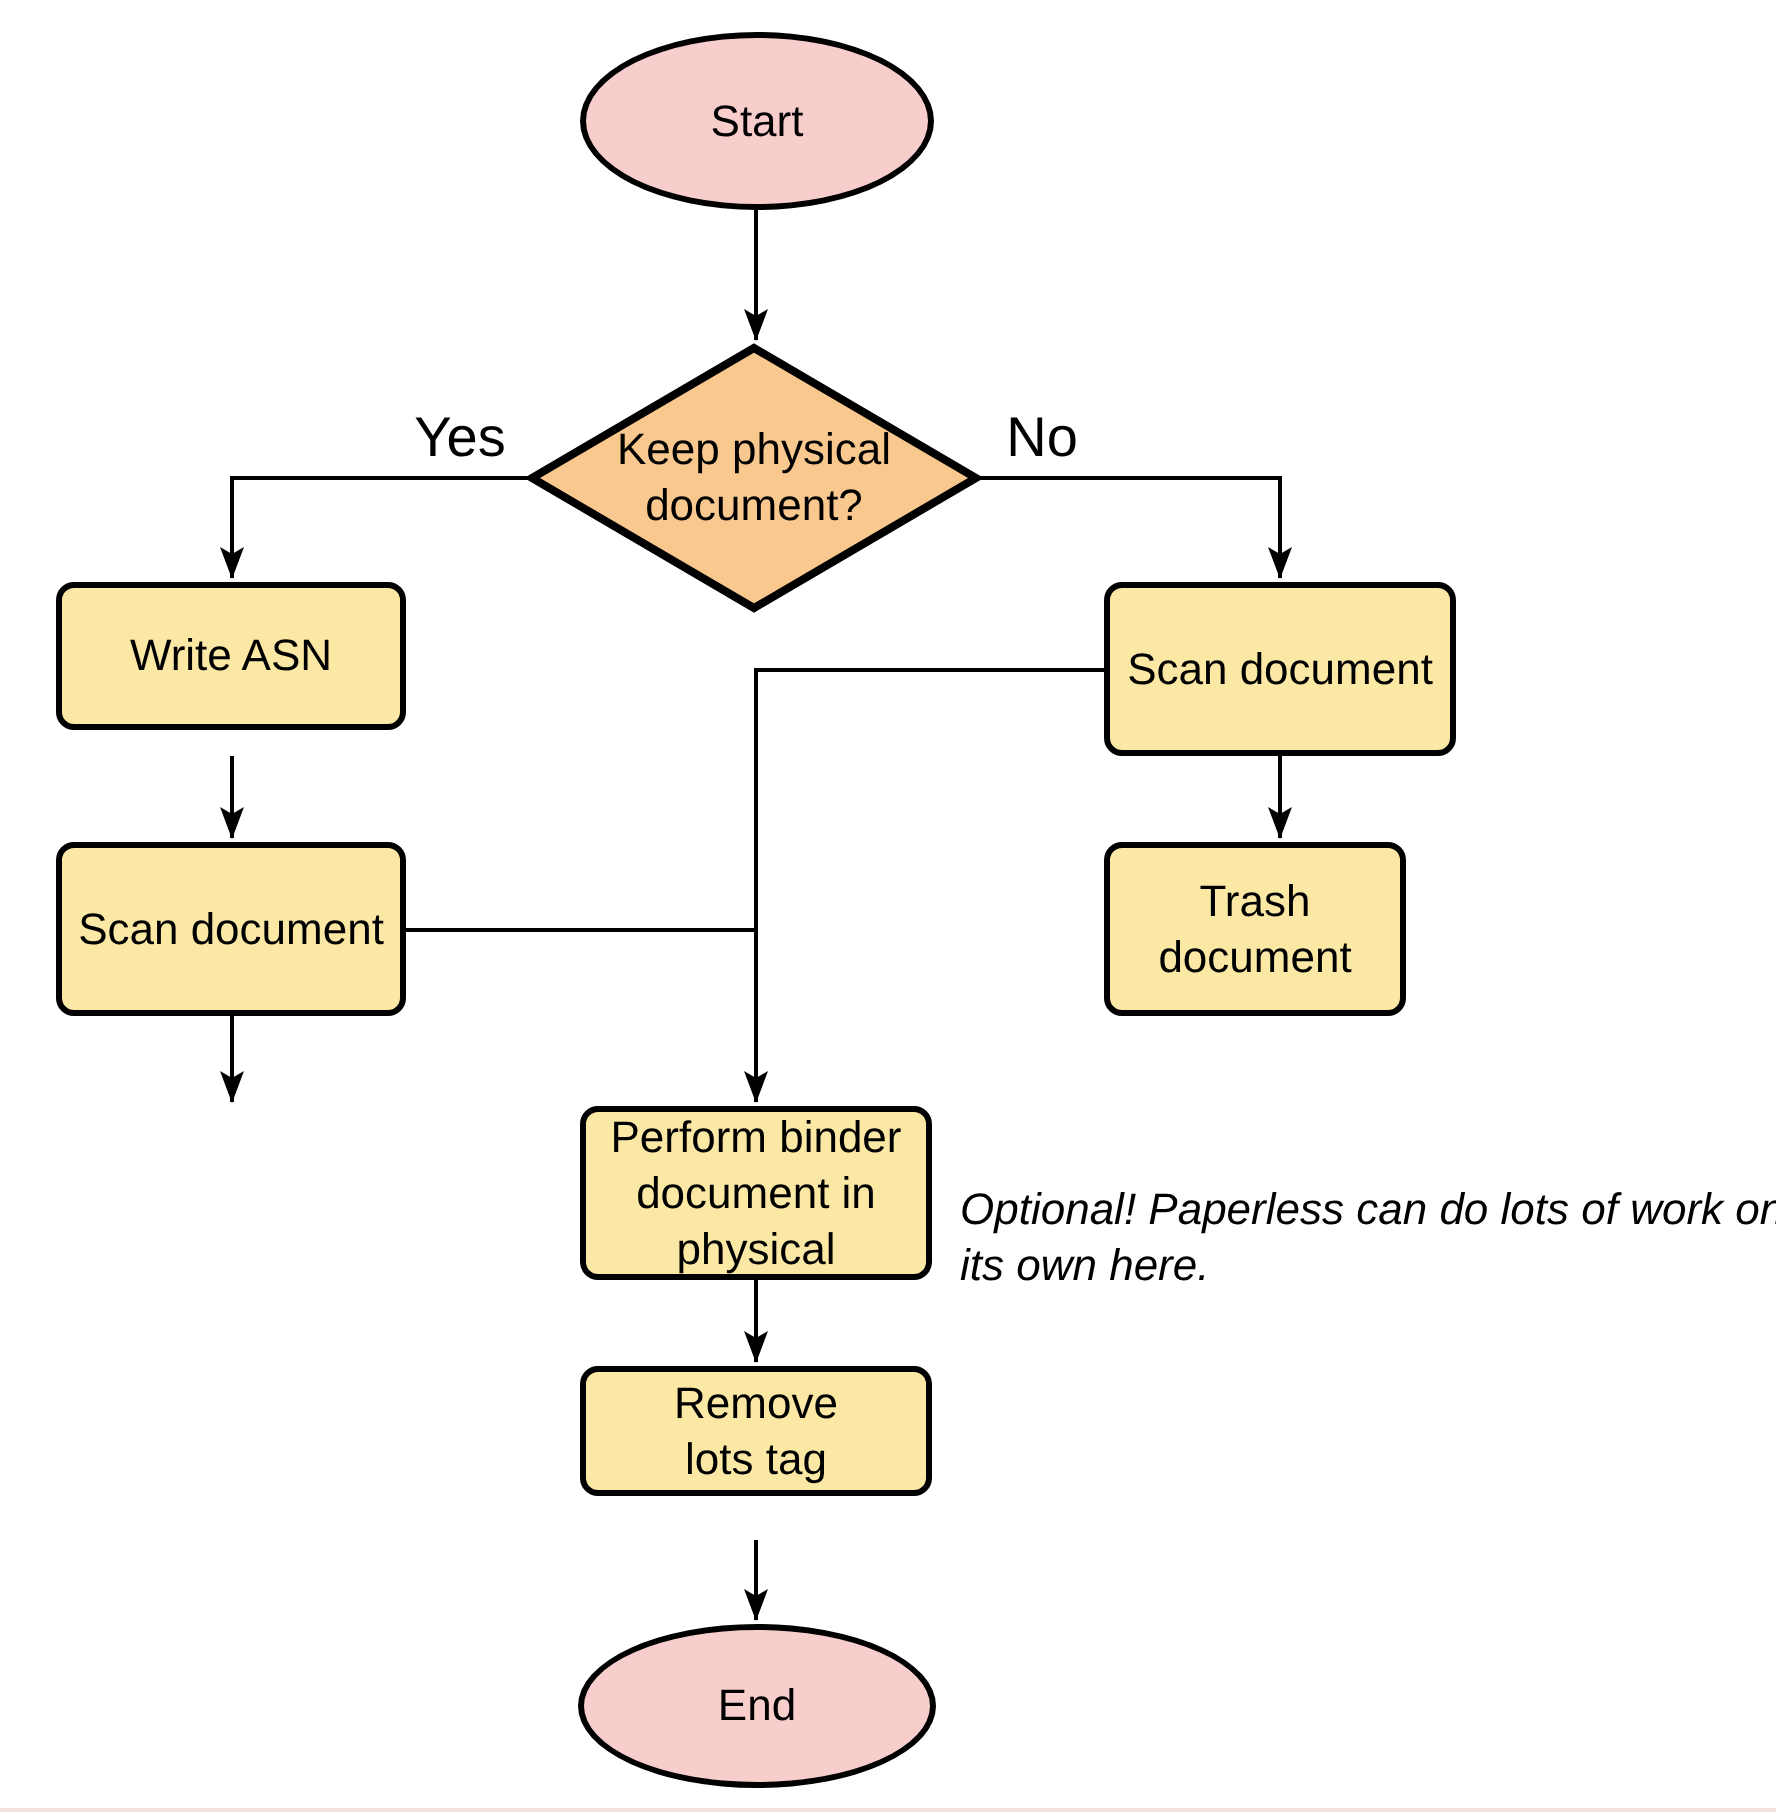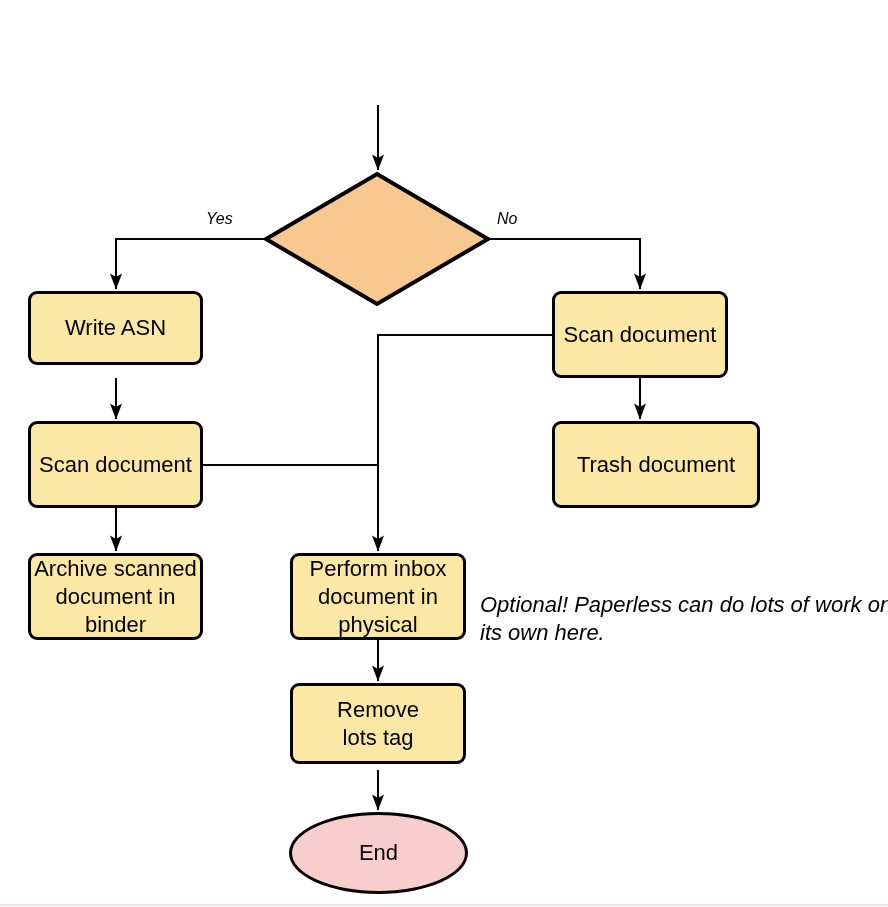--- a/index.html
+++ b/index.html
@@ -15,21 +15,21 @@
   .canvas{position:relative;width:888px;height:907px;background:var(--background);overflow:hidden;}
   .edge-layer{position:absolute;left:0;top:0;}
   .edge{stroke:var(--stroke);stroke-width:2;fill:none;}
   .arrowhead{fill:var(--stroke);stroke:none;}
   .diamond-shape{fill:var(--decision);stroke:var(--stroke);stroke-width:4;stroke-linejoin:miter;}
   .node{position:absolute;box-sizing:border-box;display:flex;flex-direction:column;align-items:center;
         justify-content:center;text-align:center;font-size:22px;line-height:28px;color:var(--text);}
   .rect{background:var(--process);border:3px solid var(--stroke);border-radius:9px;}
   .ellipse{background:var(--terminal);border:3.5px solid var(--stroke);border-radius:50%;}
   .diamond-label{background:transparent;}
-  .edge-label{position:absolute;font-size:16px;line-height:22px;color:var(--text);width:48px;font-style:italic;}
+  .edge-label{position:absolute;font-size:28px;line-height:22px;color:var(--text);text-align:center;width:48px;}
   .note{position:absolute;font-size:22px;line-height:27.5px;font-style:italic;color:var(--text);text-align:left;}
   .bottom-rule{position:absolute;left:0;right:0;top:904px;height:2px;background:#f3e2e1;}
   .line{display:block;}
 </style>
 </head>
 <body>
 
 <div class="canvas">
 
   <svg class="edge-layer" width="888" height="907" viewBox="0 0 888 907">
@@ -46,54 +46,56 @@
     <polyline class="edge" points="116,508 116,551" marker-end="url(#arrow)"></polyline>
     <polyline class="edge" points="640,378 640,419" marker-end="url(#arrow)"></polyline>
     <polyline class="edge" points="552,335 378,335 378,551" marker-end="url(#arrow)"></polyline>
     <polyline class="edge" points="202,465 379,465"></polyline>
     <polyline class="edge" points="378,640 378,681" marker-end="url(#arrow)"></polyline>
     <polyline class="edge" points="378,770 378,810" marker-end="url(#arrow)"></polyline>
 
     <polygon class="diamond-shape" points="377,174 488,239 377,304 266,239"></polygon>
   </svg>
 
+  <div class="node ellipse" style="left:290px;top:16px;width:177px;height:89px">
+    <span class="line">Start</span>
+  </div>
 
+  <div class="node diamond-label" style="left:297px;top:211px;width:160px;height:56px">
+    <span class="line">Keep physical</span>
+    <span class="line">document?</span>
+  </div>
 
   <div class="edge-label" style="left:206px;top:208px">Yes</div>
   <div class="edge-label" style="left:497px;top:208px">No</div>
 
   <div class="node rect" style="left:28px;top:291px;width:175px;height:74px">
     <span class="line">Write ASN</span>
   </div>
 
   <div class="node rect" style="left:28px;top:421px;width:175px;height:87px">
     <span class="line">Scan document</span>
   </div>
 
-  <div class="node rect" style="left:28px;top:553px;width:175px;height:87px">
-    <span class="line">Archive scanned</span>
-    <span class="line">document in</span>
-    <span class="line">binder</span>
-  </div>
 
   <div class="node rect" style="left:552px;top:291px;width:176px;height:87px">
     <span class="line">Scan document</span>
   </div>
 
-  <div class="node rect" style="left:552px;top:421px;width:208px;height:87px">
+  <div class="node rect" style="left:552px;top:421px;width:151px;height:87px">
     <span class="line">Trash document</span>
   </div>
 
   <div class="node rect" style="left:290px;top:553px;width:176px;height:87px">
-    <span class="line">Perform inbox</span>
+    <span class="line">Perform binder</span>
     <span class="line">document in</span>
     <span class="line">physical</span>
   </div>
 
-  <div class="node rect" style="left:290px;top:683px;width:176px;height:81px">
+  <div class="node rect" style="left:290px;top:683px;width:176px;height:65px">
     <span class="line">Remove</span>
     <span class="line">lots tag</span>
   </div>
 
   <div class="node ellipse" style="left:289px;top:812px;width:179px;height:82px">
     <span class="line">End</span>
   </div>
 
   <div class="note" style="left:480px;top:591px;width:415px">
     <span class="line">Optional! Paperless can do lots of work on</span>

